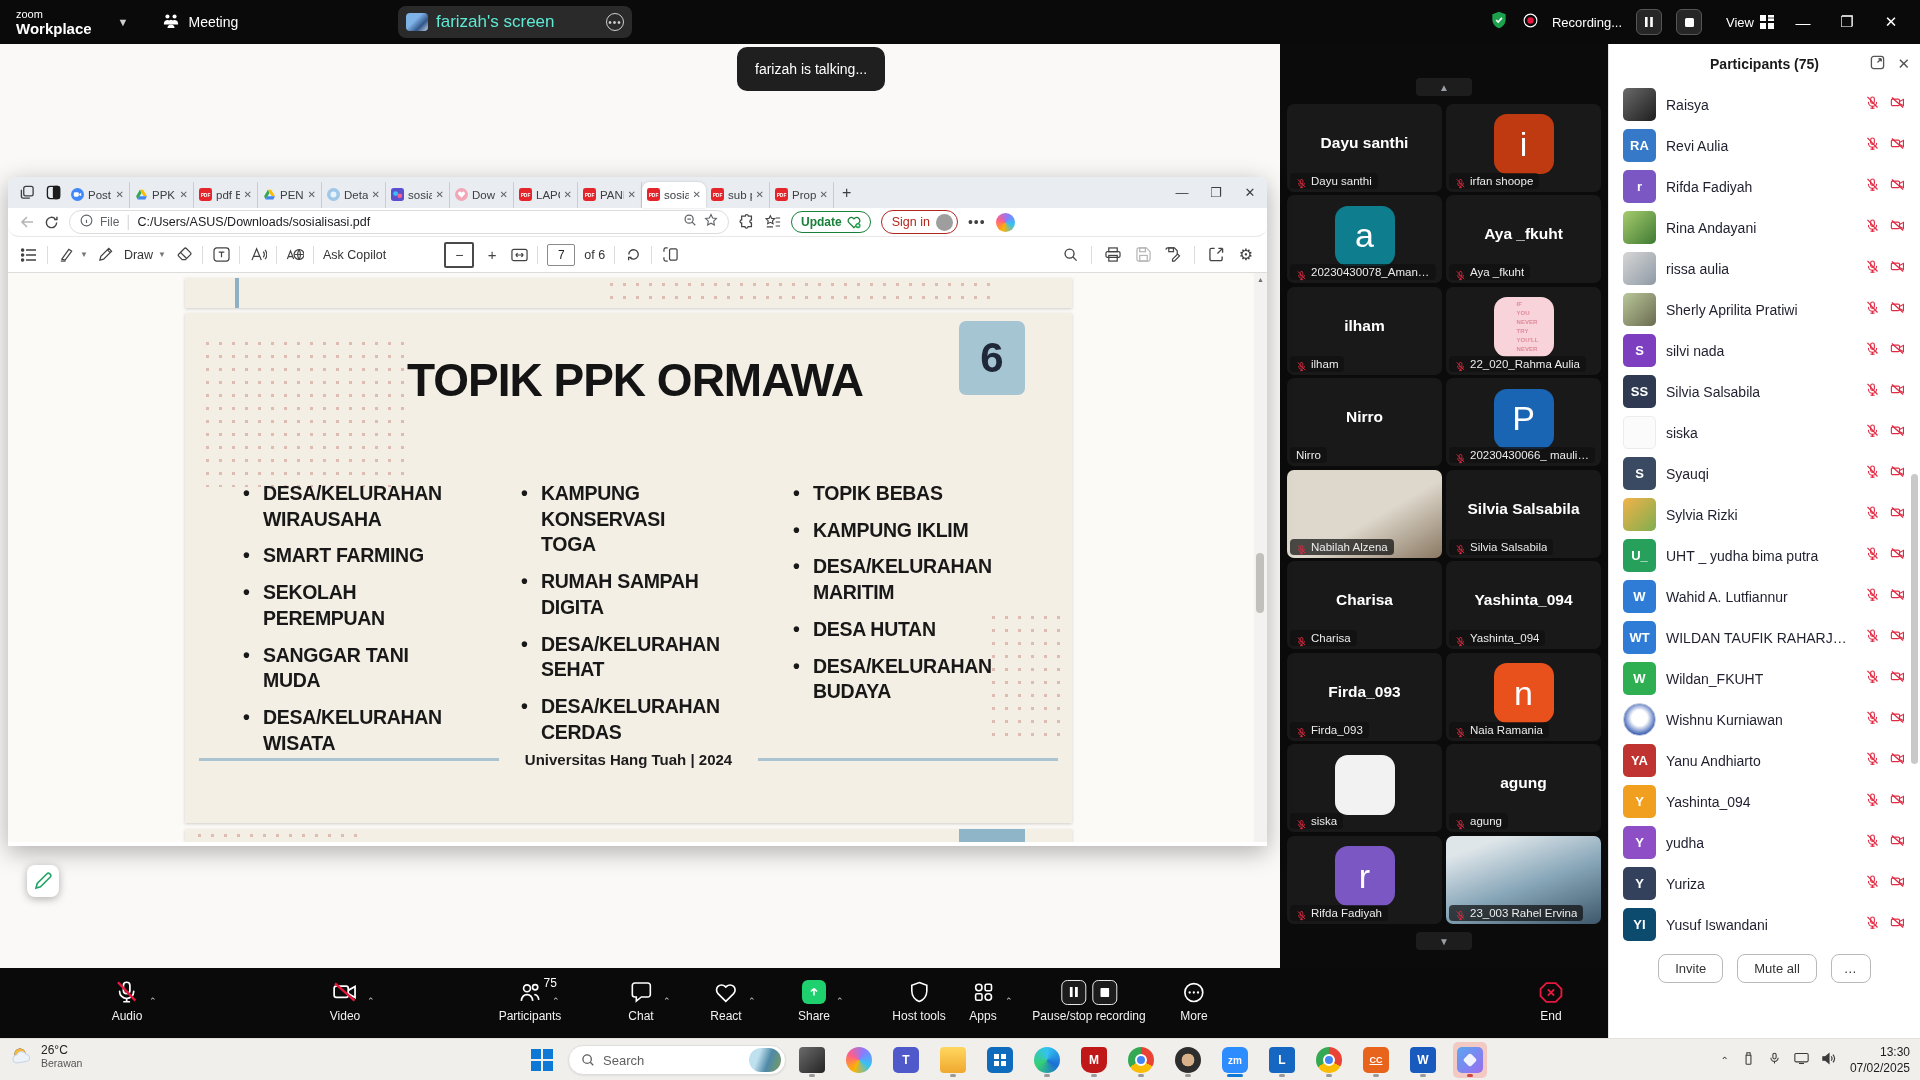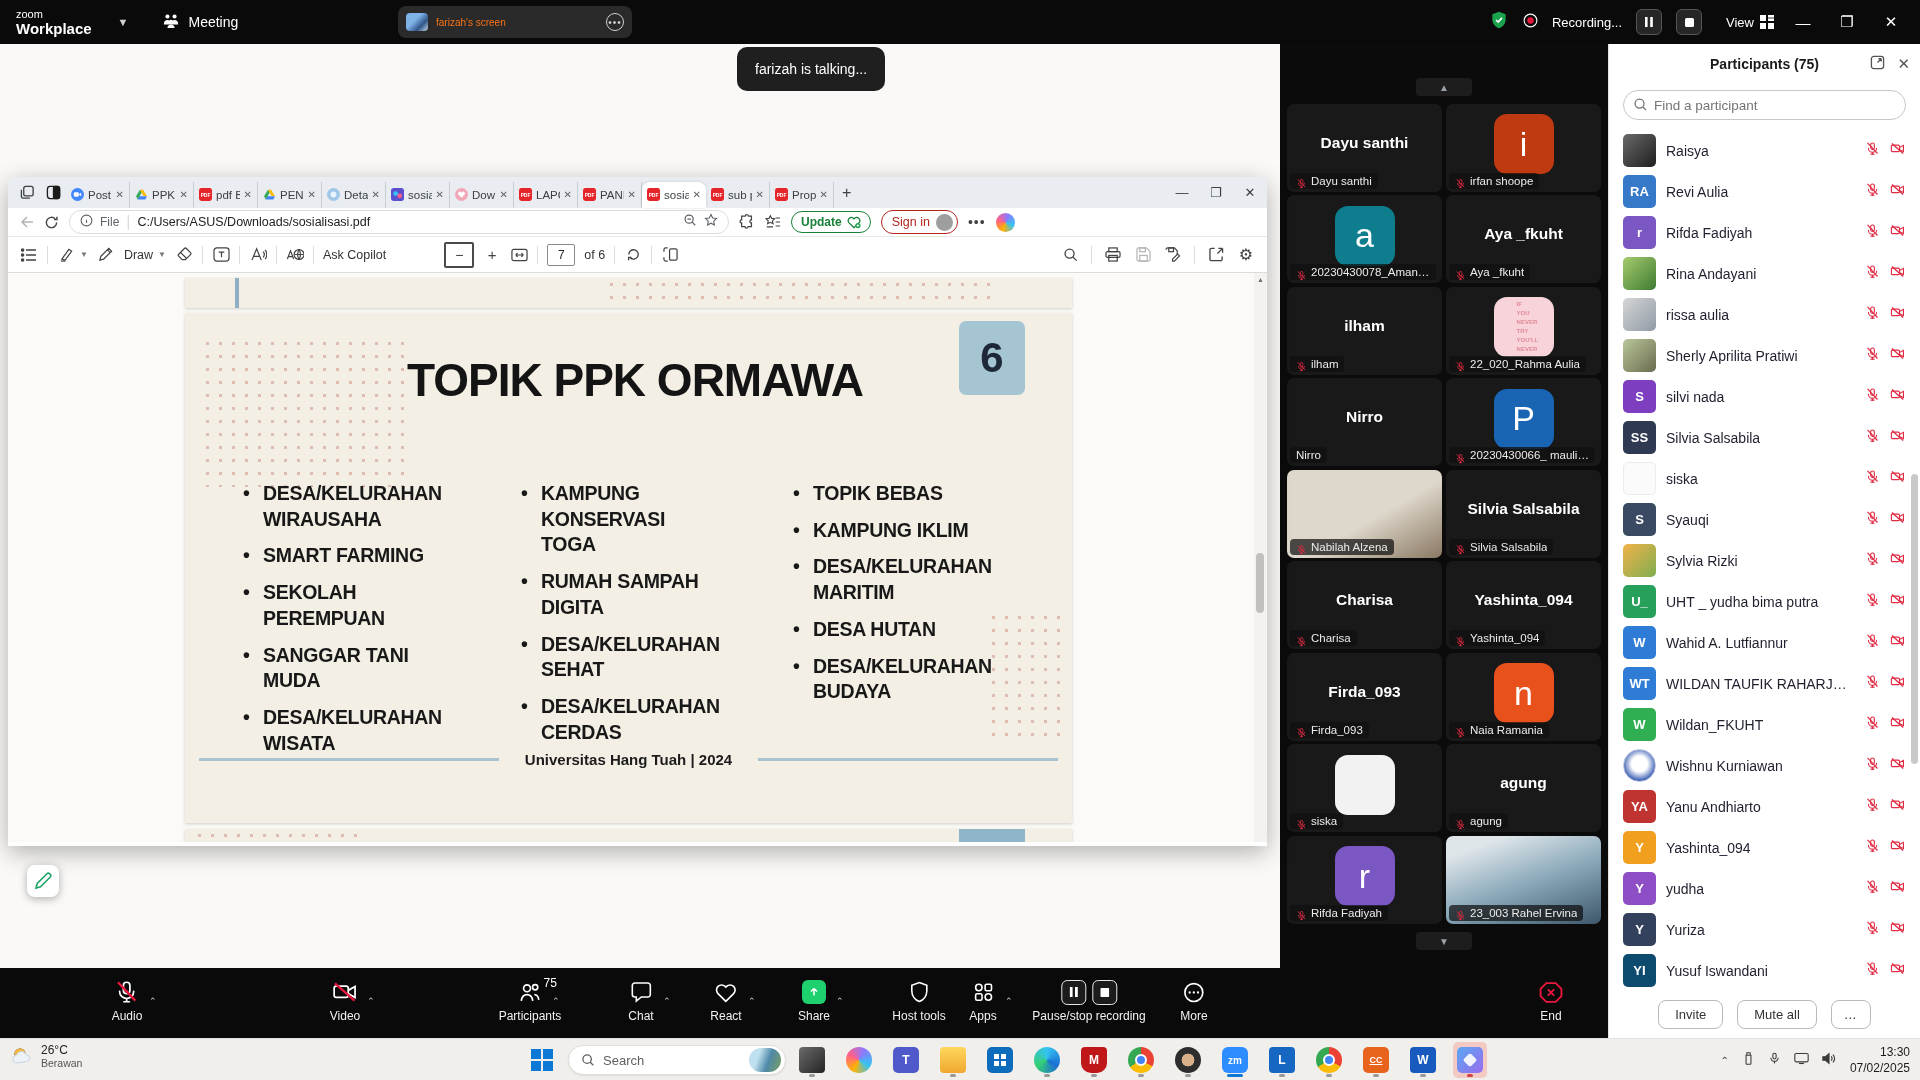--- a/index.html
+++ b/index.html
@@ -12,21 +12,21 @@
     display:flex; align-items:center; color:#fff; z-index:50; }
   .brand { margin-left:16px; line-height:1; }
   .brand .b-top { font-size:11px; color:#fff; }
   .brand .b-bottom { font-size:15px; font-weight:700; color:#fff; margin-top:1px; }
   .tb-chevron { color:#cfcfcf; font-size:11px; margin-left:26px; }
   .meeting-tab { display:flex; align-items:center; gap:8px; margin-left:34px; font-size:14px; }
   .share-pill { position:absolute; left:398px; top:6px; width:234px; height:32px; background:#2a2a2a;
     border-radius:8px; display:flex; align-items:center; padding:0 8px; gap:8px; }
   .share-thumb { width:22px; height:18px; border-radius:4px;
     background:linear-gradient(135deg,#7fb3e8 40%,#31578a 70%,#c8d8ea); }
-  .share-pill span.lbl { font-size:10px; color:#f97316; flex:1; }
+  .share-pill span.lbl { font-size:17px; color:#5eead4; flex:1; }
   .pill-ellipsis { width:18px; height:18px; border:1.3px solid #cfcfcf; border-radius:50%;
     color:#cfcfcf; font-size:10px; display:flex; align-items:center; justify-content:center; letter-spacing:1px;}
   .topbar-right { position:absolute; right:0; top:0; height:44px; display:flex; align-items:center; gap:14px; padding-right:14px;}
   .rec-label { font-size:13px; color:#fff; }
   .rec-ctl { width:26px; height:26px; background:#262626; border:1px solid #555; border-radius:6px;
     display:flex; align-items:center; justify-content:center; }
   .view-btn { display:flex; align-items:center; gap:6px; font-size:13px; margin-left:10px; }
   .win-ctl { font-size:15px; color:#fff; width:30px; text-align:center; }
 
   
@@ -41,21 +41,21 @@
   .tab { width:64px; height:26px; margin-top:4px; display:flex; align-items:center; gap:4px; padding:0 5px;
     border-right:1px solid #c9ccd1; font-size:11.5px; color:#3c4043; }
   .tab.active { background:#fff; border-radius:8px 8px 0 0; border-right:none; box-shadow:0 0 3px rgba(0,0,0,.15); }
   .tab .t-label { flex:1; overflow:hidden; white-space:nowrap; }
   .tab .t-close { font-size:10px; color:#5f6368; }
   .tab .t-icon { width:13px; height:13px; flex:none; }
   .new-tab-btn { font-size:16px; color:#3c4043; margin-left:8px; }
   .strip-spacer { flex:1; }
   .bwin-ctl { width:34px; text-align:center; font-size:13px; color:#3c4043; }
   .nav-row { height:29px; background:#fff; display:flex; align-items:center; gap:10px; padding:0 10px;
-    border-bottom:1px solid #e8e8e8; }
+    border-bottom:1px solid #e8e8e8;border-radius:11px; }
   .nav-ico { color:#444; display:flex; align-items:center; }
   .nav-ico.disabled { color:#b5b5b5; }
   .url-pill { flex:1; max-width:660px; height:24px; border:1px solid #dadce0; border-radius:13px; background:#fff;
     display:flex; align-items:center; gap:7px; padding:0 10px; }
   .url-pill .scheme { font-size:12px; color:#5f6368; }
   .url-pill .sep { color:#dadce0; }
   .url-pill .url { font-size:12.5px; color:#202124; flex:1; white-space:nowrap; overflow:hidden; }
   .update-btn { height:22px; border:1.5px solid #188038; border-radius:12px; color:#188038; font-size:12px;
     display:flex; align-items:center; gap:5px; padding:0 9px; font-weight:700; }
   .signin-btn { height:24px; border:1.5px solid #b3261e; border-radius:13px; color:#b3261e; font-size:12.5px;
@@ -958,31 +958,20 @@
       <div class="panel-hicons">
         <span>
           <svg width="15" height="15" viewBox="0 0 16 16" fill="none" stroke="#555" stroke-width="1.4">
               <rect x="1.5" y="1.5" width="13" height="13" rx="2.5"></rect>
               <path d="M8 8l4-4M12 4H9M12 4v3"></path>
             </svg>
         </span>
         <span style="font-size:15px;">✕</span>
       </div>
     </div>
-    <div class="panel-search">
-      <div class="sbox">
-        <span class="search-mag">
-          <svg width="15" height="15" viewBox="0 0 16 16" fill="none" stroke="#757575" stroke-width="1.4">
-              <circle cx="7" cy="7" r="4.8"></circle>
-              <path d="M10.6 10.6 14 14"></path>
-            </svg>
-        </span>
-        <input placeholder="Find a participant" style="">
-      </div>
-    </div>
     <div id="plist">
         <div class="prow">
           <span class="pav pav-photo-dark"></span>
           <span class="pname">Raisya</span>
           <span class="picos">
             <span><span style="display:inline-block;width:15px;height:15px;"><svg viewBox="0 0 24 24" width="100%" height="100%">
                   <g fill="none" stroke="#e02b43" stroke-width="1.8" stroke-linecap="round">
                     <rect x="9" y="3.2" width="6" height="10.3" rx="3"></rect>
                     <path d="M5.5 11.5a6.5 6.5 0 0 0 13 0"></path>
                     <path d="M12 18v3"></path>

